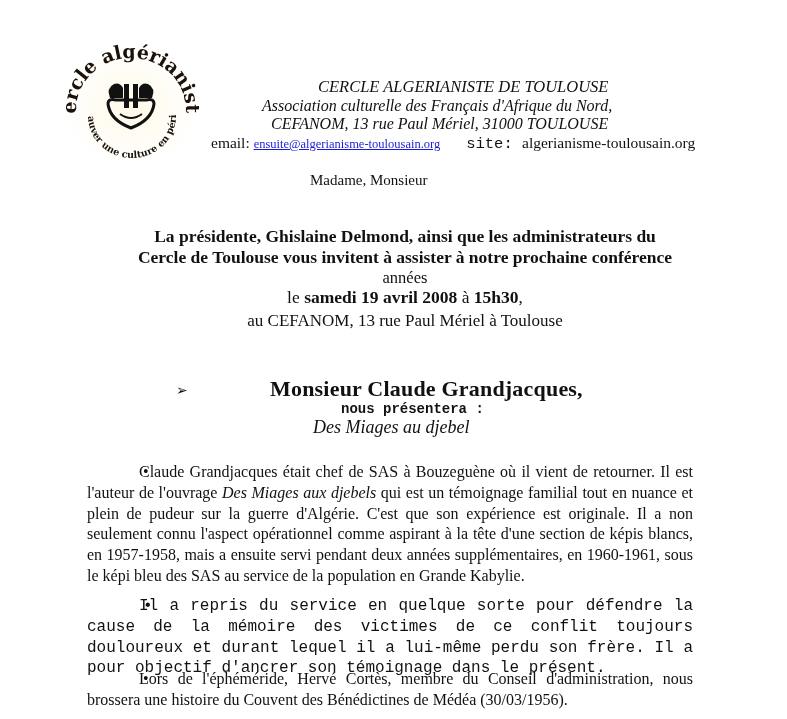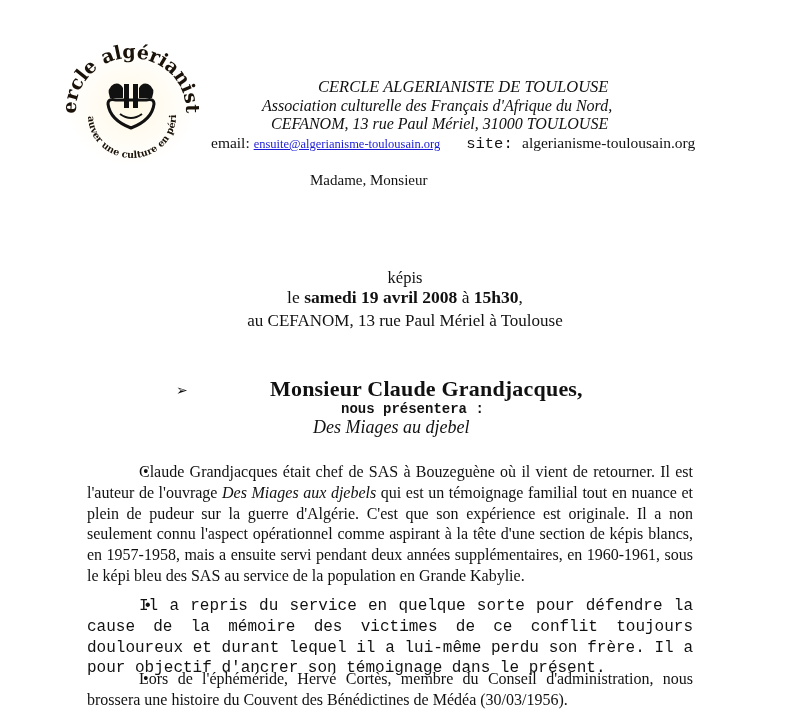--- a/index.html
+++ b/index.html
@@ -66,22 +66,24 @@
 <div class="abs hdr hdr-title">CERCLE ALGERIANISTE DE TOULOUSE</div>
 <div class="abs hdr hdr-l2">Association culturelle des Français d'Afrique du Nord,</div>
 <div class="abs hdr hdr-l3">CEFANOM, 13 rue Paul Mériel, 31000 TOULOUSE</div>
 <div class="abs hdr-contact">
   <span>email: </span><a>ensuite@algerianisme-toulousain.org</a><span class="site">site: </span><span>algerianisme-toulousain.org</span>
 </div>
 
 <div class="abs greeting">Madame, Monsieur</div>
 
 <div class="abs center invite">
+  <div>La présidente, Ghislaine Delmond, ainsi que les administrateurs du</div>
+  <div>Cercle de Toulouse vous invitent à assister à notre prochaine conférence</div>
 </div>
-<div class="abs center prevue">képis</div>
+<div class="abs center prevue">années</div>
 <div class="abs center date">
   <span>le </span><b>samedi 19 avril 2008</b><span> à </span><b>15h30</b><span>,</span>
 </div>
 <div class="abs center place">au CEFANOM, 13 rue Paul Mériel à Toulouse</div>
 
 <div class="abs arrow">➢</div>
 <div class="abs speaker">Monsieur Claude Grandjacques,</div>
 <div class="abs presents">nous présentera :</div>
 <div class="abs booktitle">Des Miages au djebel</div>
 

